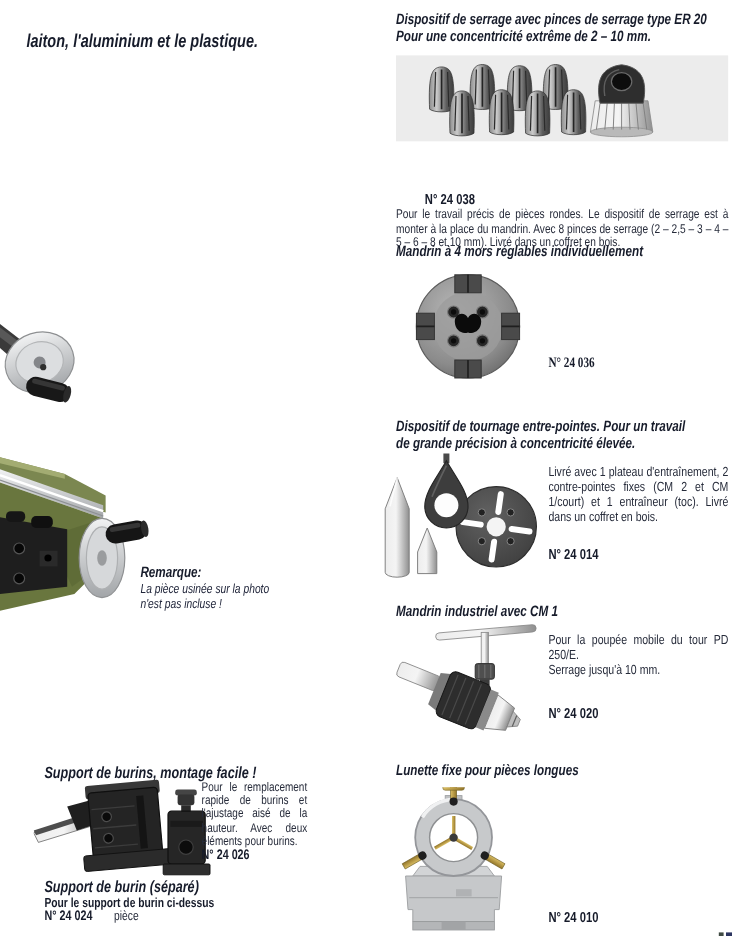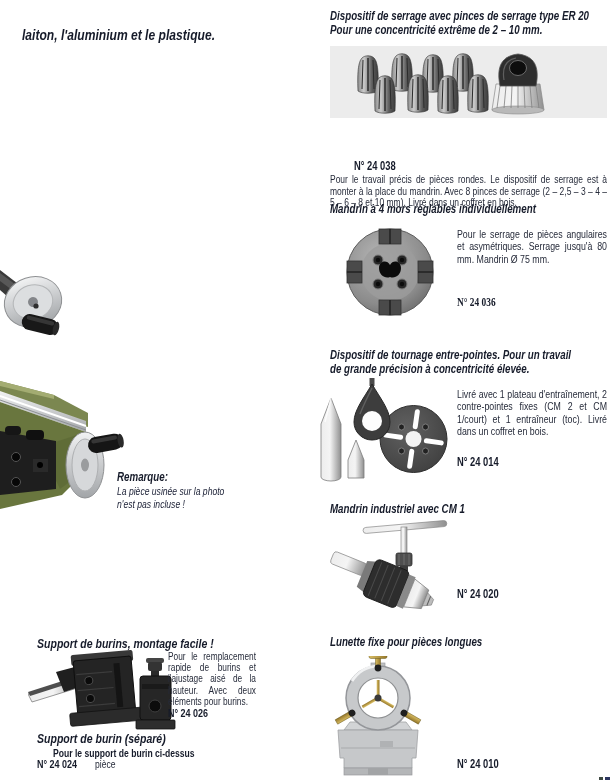--- a/index.html
+++ b/index.html
@@ -221,23 +221,20 @@
         <circle cx="34" cy="58" r="5" fill="#262626" stroke="#7a7a7a" stroke-width="1"></circle>
         <circle cx="58" cy="58" r="5" fill="#262626" stroke="#7a7a7a" stroke-width="1"></circle>
         <circle cx="34" cy="34" r="2.2" fill="#0c0c0c"></circle>
           <circle cx="58" cy="34" r="2.2" fill="#0c0c0c"></circle>
         <circle cx="34" cy="58" r="2.2" fill="#0c0c0c"></circle>
           <circle cx="58" cy="58" r="2.2" fill="#0c0c0c"></circle>
       </g>
       <path d="M46,39 C49,33 57,35 57,42 C57,49 51,53 46,51 C41,53 35,49 35,42 C35,35 43,33 46,39 Z" fill="#0b0b0b"></path>
     </svg>
   </div>
-  <div class="abs" style="left:457px;top:228px;width:150px;">
-    <span class="bt2 cxw">Pour le serrage de pièces angulaires et asymétriques. Serrage jusqu'à 80 mm. Mandrin Ø 75 mm.</span>
-  </div>
   <div class="abs" style="left:457px;top:295px;font-family:Liberation Serif, serif;">
     <span class="ref cx">N° 24 036</span>
   </div>
 
   <div class="abs" style="left:330px;top:348px;">
     <span class="hd cx">Dispositif de tournage entre-pointes. Pour un travail</span>
     <span class="hd cx">de grande précision à concentricité élevée.</span>
   </div>
   <div class="abs photo" style="left:298px;top:378px;">
     <svg width="185" height="108" viewBox="0 0 185 108">
@@ -302,20 +299,24 @@
             <line x1="57" y1="49" x2="57" y2="85"></line>
             <line x1="64" y1="49" x2="64" y2="85"></line>
             <line x1="71" y1="49" x2="71" y2="85"></line>
           </g>
         <rect x="80" y="50" width="7" height="34" fill="#8a8a8a"></rect>
         <polygon points="87,52 104,57 104,77 87,82" fill="url(#gSilver)" stroke="#7d7d7d" stroke-width="0.7"></polygon>
         <polygon points="104,60 112,64 112,70 104,74" fill="#bdbdbd" stroke="#7d7d7d" stroke-width="0.6"></polygon>
         <line x1="108" y1="62" x2="108" y2="72" stroke="#5f5f5f" stroke-width="1"></line>
       </g>
     </svg>
+  </div>
+  <div class="abs" style="left:457px;top:528px;width:150px;">
+    <span class="bt2 cxw">Pour la poupée mobile du tour PD 250/E.</span>
+    <span class="bt2 cxw" style="text-align:left">Serrage jusqu'à 10 mm.</span>
   </div>
   <div class="abs" style="left:457px;top:587px;">
     <span class="ref cx">N° 24 020</span>
   </div>
 
   <div class="abs" style="left:330px;top:635px;">
     <span class="hd cx">Lunette fixe pour pièces longues</span>
   </div>
   <div class="abs photo" style="left:328px;top:656px;">
     <svg width="100" height="122" viewBox="0 0 100 122">
@@ -392,21 +393,21 @@
       </g>
     </svg>
   </div>
   <div class="abs" style="left:168px;top:651px;width:88px;">
     <span class="bt3 cxw">Pour le remplacement rapide de burins et l'ajustage aisé de la hauteur. Avec deux éléments pour burins.</span>
     <span class="ref cx" style="font-size:11.5px">N° 24 026</span>
   </div>
   <div class="abs" style="left:37px;top:731px;">
     <span class="hd-mid cx">Support de burin (séparé)</span>
   </div>
-  <div class="abs" style="left:37px;top:747px;margin-left:16px;">
+  <div class="abs" style="left:37px;top:747px;">
     <span class="boldline cx">Pour le support de burin ci-dessus</span>
   </div>
   <div class="abs" style="left:37px;top:758px;">
     <span class="ref cx" style="font-size:11.5px">N° 24 024</span>
   </div>
   <div class="abs" style="left:95px;top:758px;">
     <span class="cx" style="font-size:11px;color:#262b3a;white-space:nowrap">pièce</span>
   </div>
 
   <div class="abs" style="left:599px;top:777px;width:4px;height:3px;background:#3f4a42;"></div>

